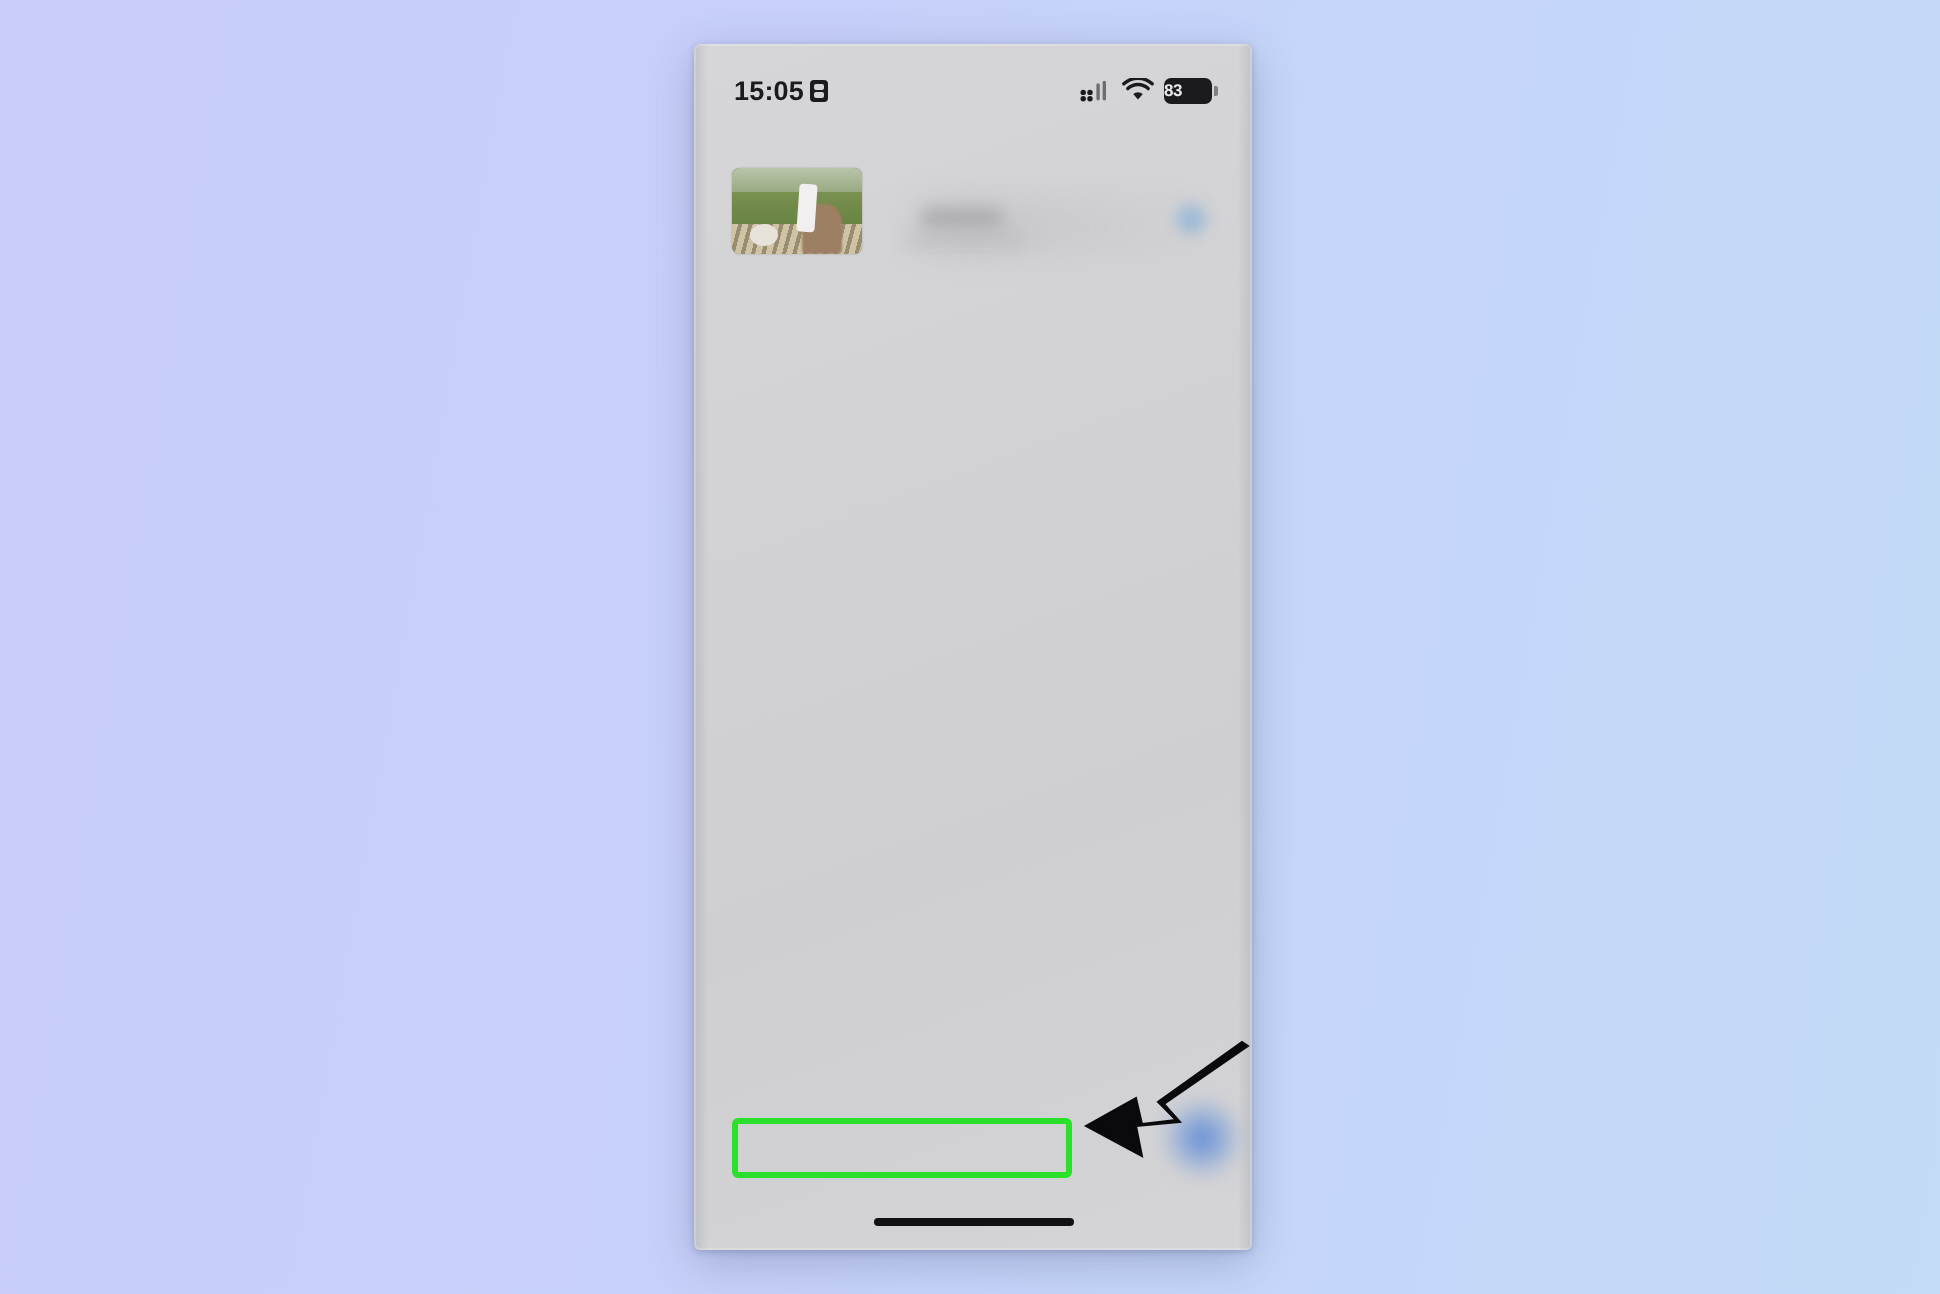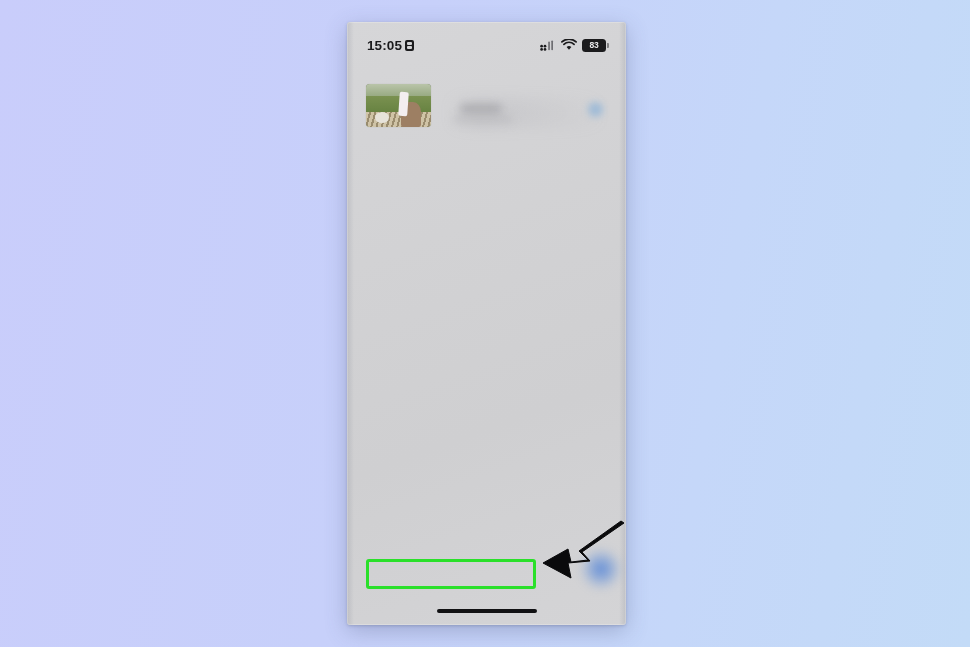--- a/index.html
+++ b/index.html
@@ -89,21 +89,21 @@
   .wifi-ico { display: block; }
   .battery {
     width: 24px; height: 13px;
     border-radius: 3.5px;
     background: #1b1b1d;
     color: #e8e8ea;
     font-size: 8.5px;
     font-weight: bold;
     display: flex;
     align-items: center;
-    justify-content: center;
+    justify-content: flex-start;
     letter-spacing: -0.2px;
     position: relative;
   }
   .battery::after {
     content: "";
     position: absolute;
     right: -3px; top: 4px;
     width: 2px; height: 5px;
     background: rgba(27,27,29,0.45);
     border-radius: 0 1px 1px 0;

